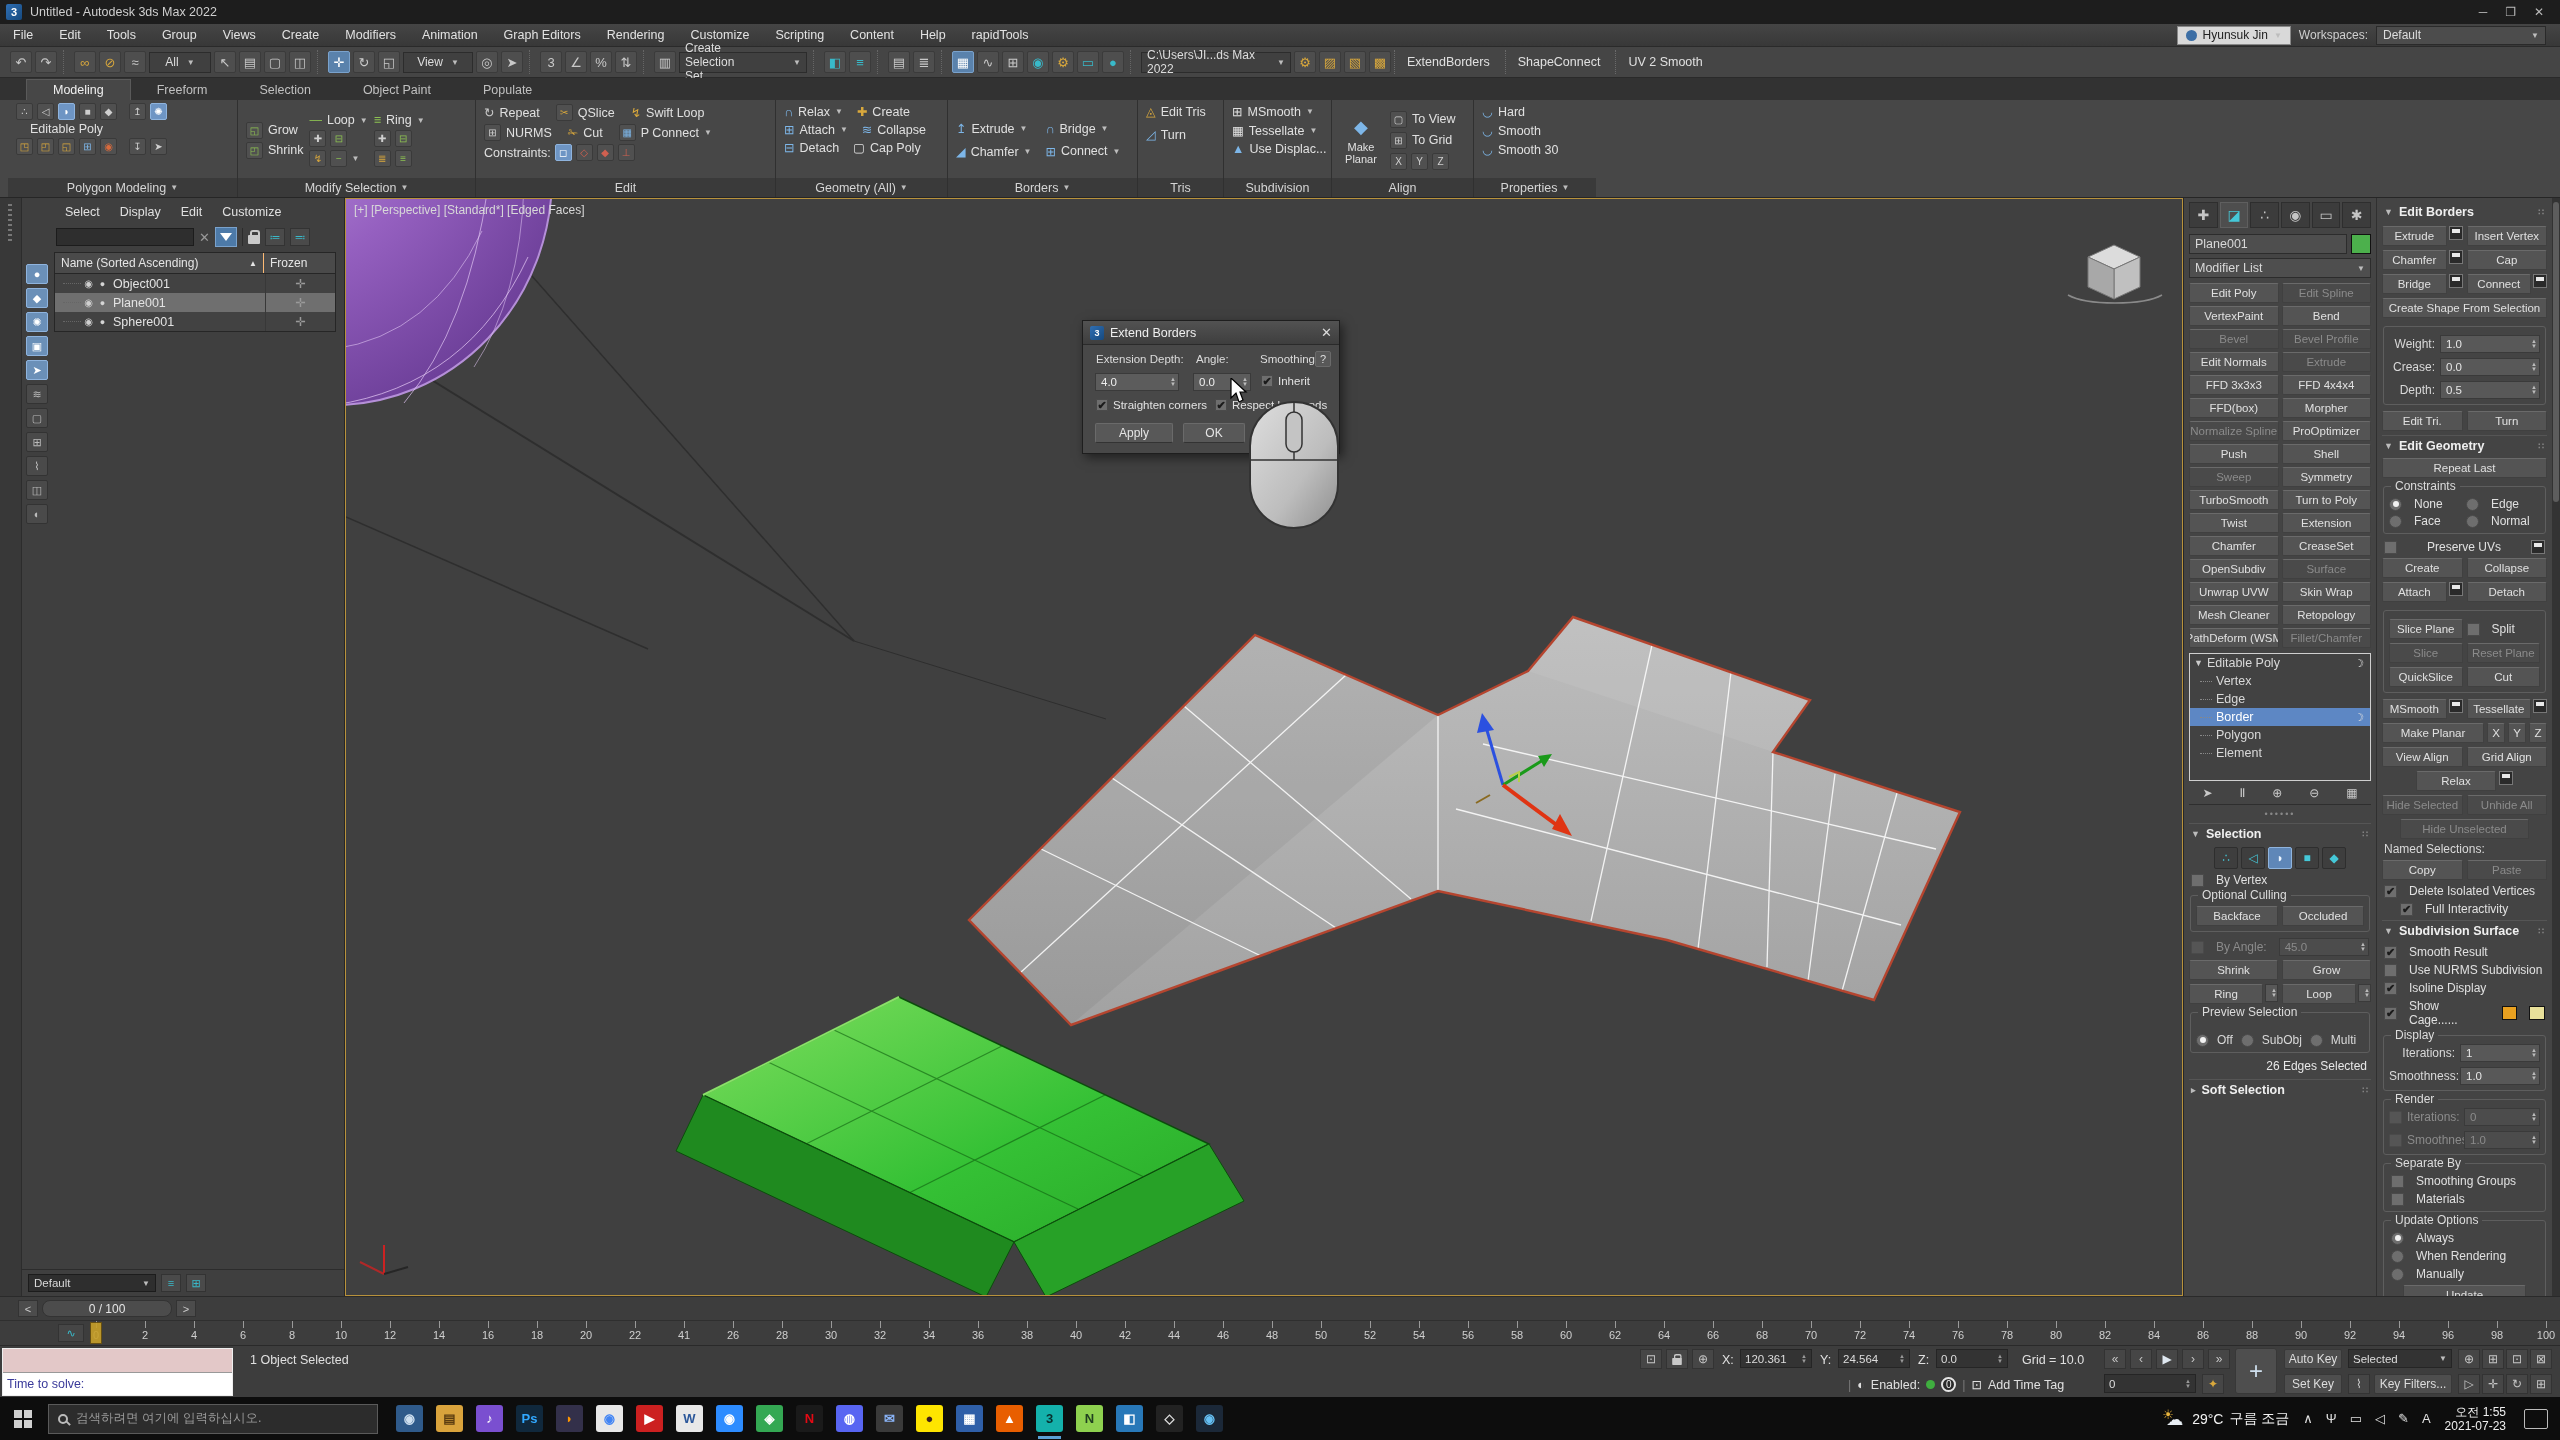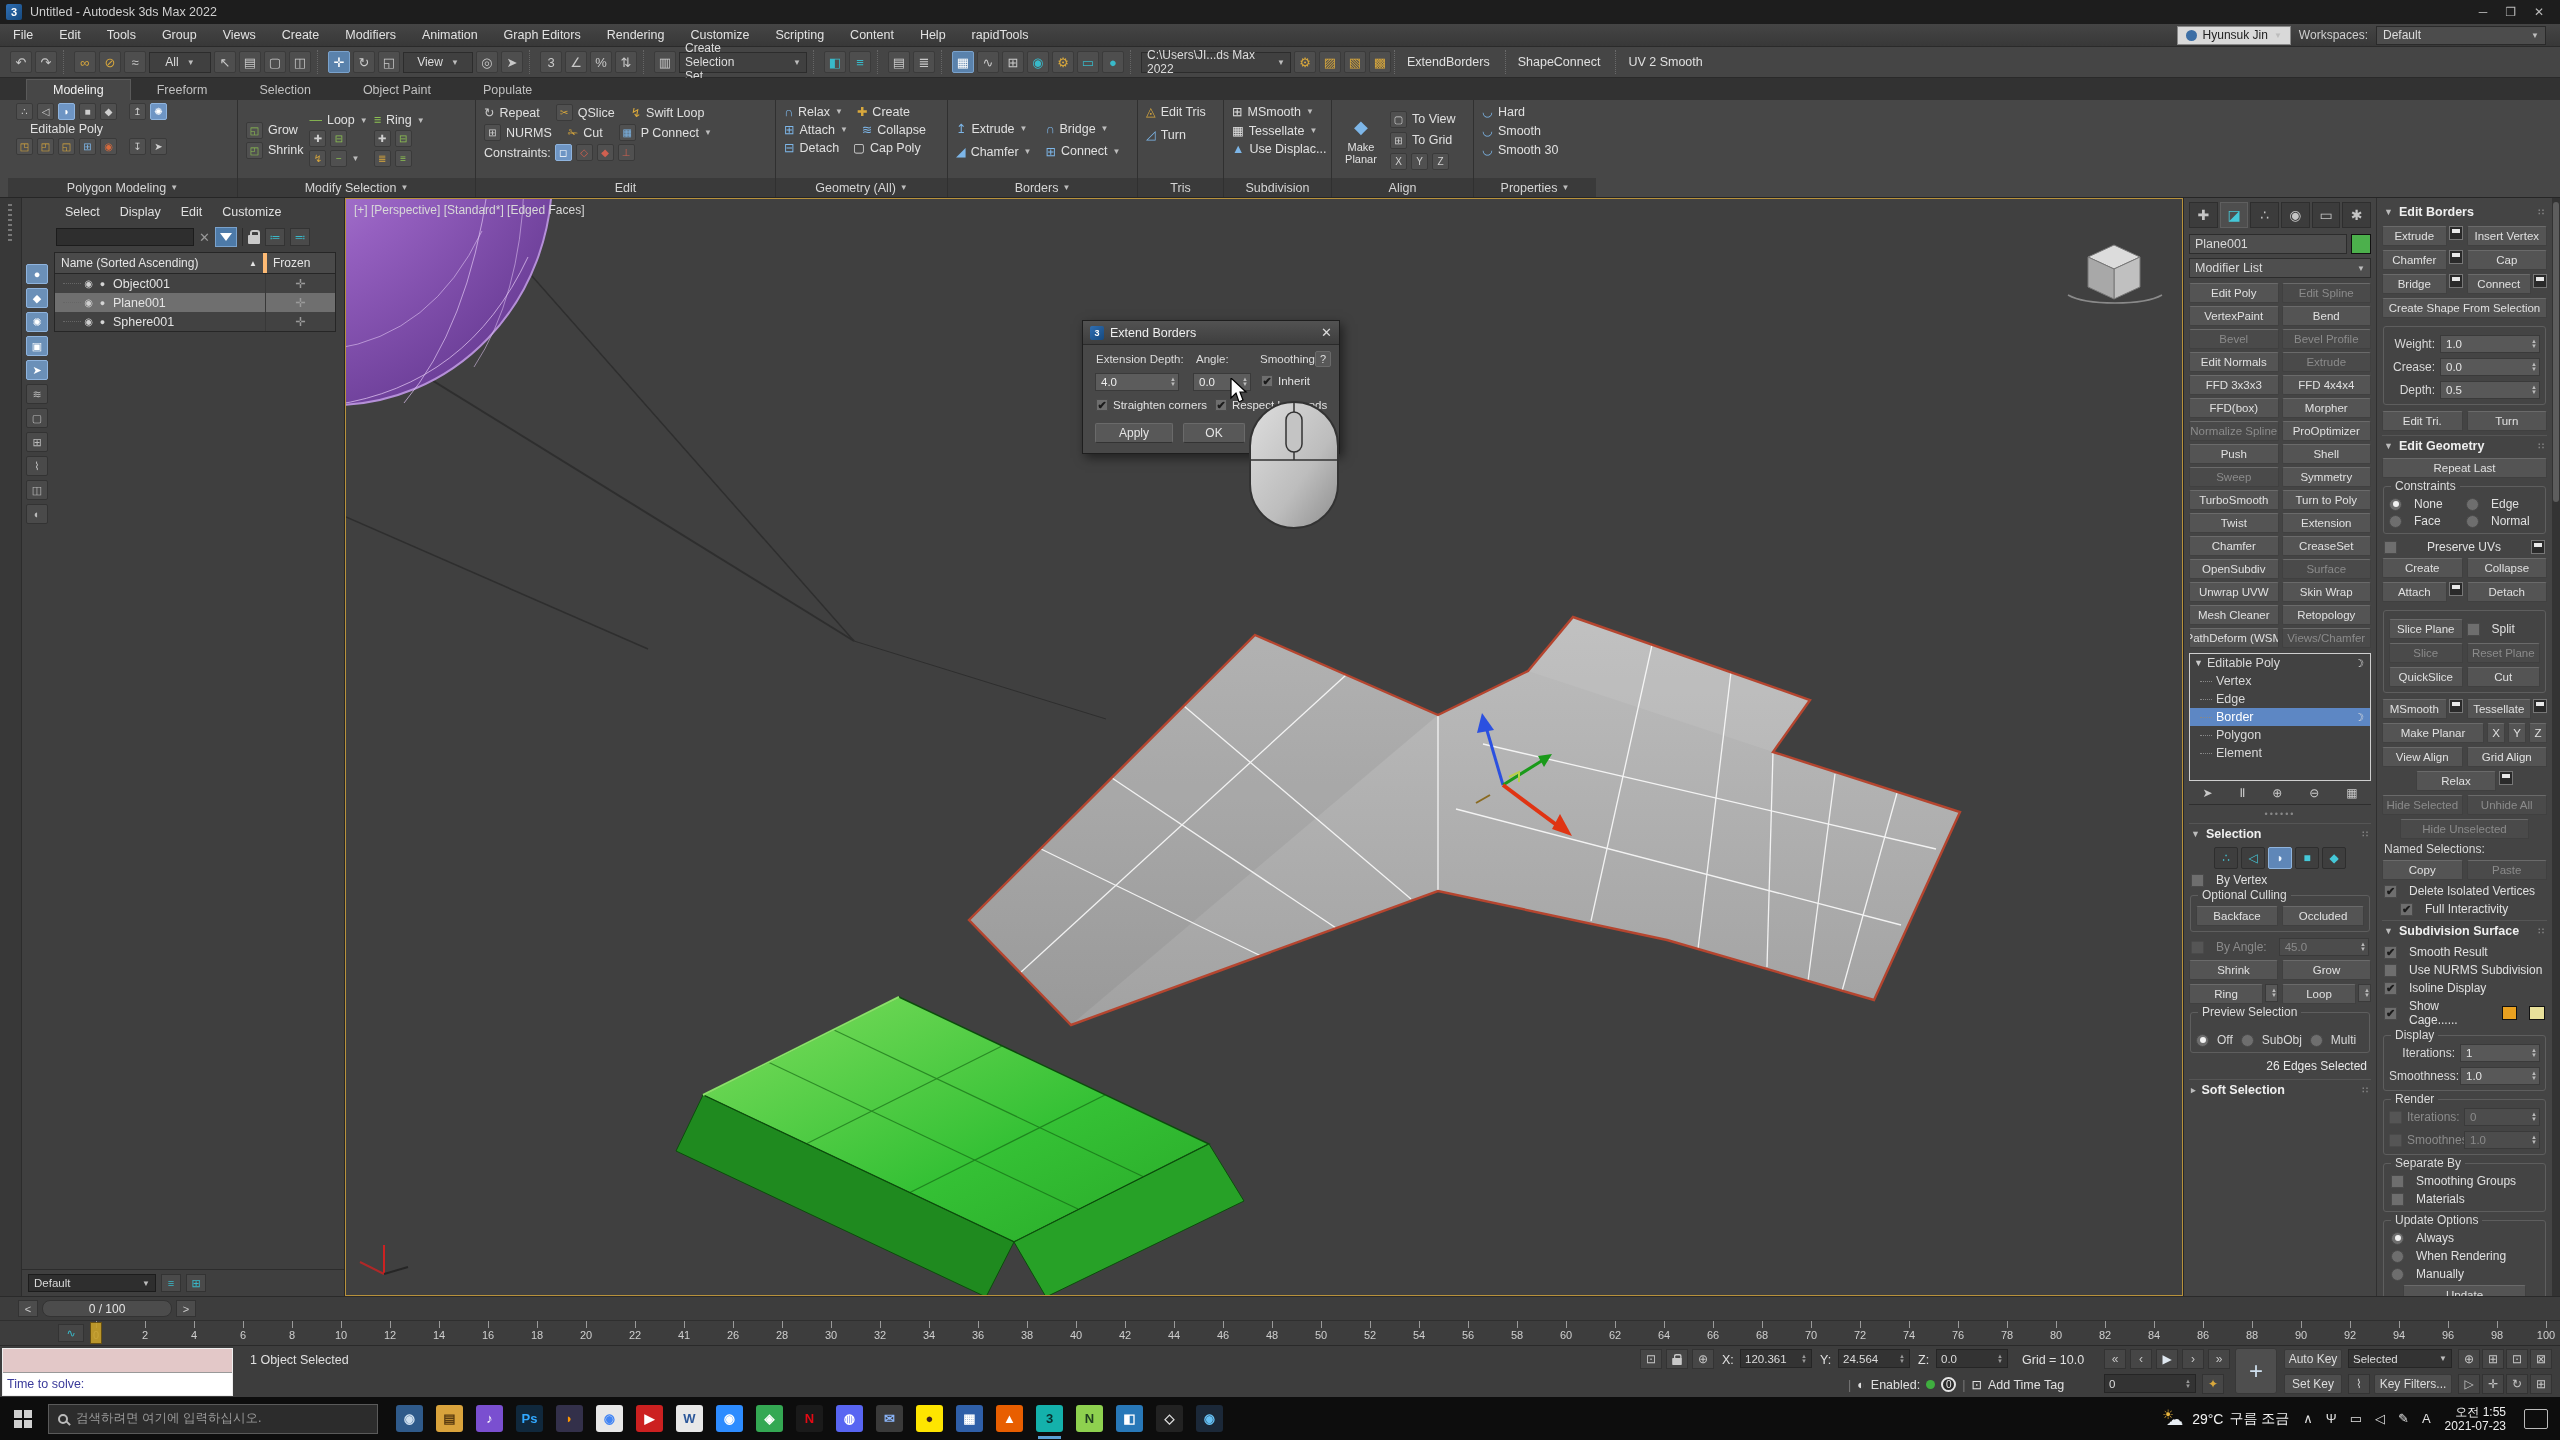--- a/index.html
+++ b/index.html
@@ -53,21 +53,21 @@
   .exsearchrow{display:flex;align-items:center;gap:5px;padding:2px 6px 5px 34px}
   .exsearch{width:138px;height:18px;background:#2e2e2e;border:1px solid #1c1c1c;color:#ccc;font-size:11px;padding:0 4px}
   .fbtn{width:22px;height:20px;background:#4d7aa8;border:1px solid #7aa2cc;display:flex;align-items:center;justify-content:center}
   .funnel{width:0;height:0;border-left:6px solid transparent;border-right:6px solid transparent;border-top:8px solid #fff}
   .lockg{width:12px;height:9px;background:#c9c9c9;border-radius:1px;position:relative;margin-top:5px}
   .lockg::before{content:"";position:absolute;left:2px;top:-5px;width:6px;height:5px;border:2px solid #c9c9c9;border-bottom:none;border-radius:3px 3px 0 0}
   .hico{width:20px;height:18px;background:#4a4a4a;border:1px solid #333;color:#39b9c9;font-size:11px;display:flex;align-items:center;justify-content:center}
   .extable{margin-left:32px;width:282px;border:1px solid #262626;background:#424242}
   .exhead{display:flex;background:#4a4a4a;border-bottom:1px solid #262626;font-size:12px;color:#e5e5e5}
   .exhead .c1{flex:1;padding:3px 6px;display:flex;justify-content:space-between;align-items:center}
-  .exhead .c2{width:72px;padding:3px 6px;border-left:4px solid #fdba74}
+  .exhead .c2{width:72px;padding:3px 6px;border-left:1px solid #fdba74}
   .exrow{display:flex;align-items:center;height:19px;font-size:12.5px;color:#e3e3e3}
   .exrow.sel{background:#6f6f6f}
   .exrow .tree{width:18px;border-bottom:1px dotted #666;height:1px;margin-left:8px}
   .exrow .eye{color:#cfcfcf;font-size:10px;width:15px;text-align:center}
   .exrow .dot{color:#d5d5d5;font-size:9px;width:13px;text-align:center}
   .exrow .nm{flex:1;padding-left:4px}
   .exrow .fz{width:70px;text-align:center;color:#9a9a9a;border-left:1px solid #383838;align-self:stretch;display:flex;align-items:center;justify-content:center}
   .strip{position:absolute;left:0;top:66px;width:30px;display:flex;flex-direction:column;gap:4px;padding-left:4px}
   .sico{width:22px;height:20px;border-radius:2px;display:flex;align-items:center;justify-content:center;font-size:11px}
   .sico.b{background:#6b90b8;color:#fff;border:1px solid #8fb4de}
@@ -799,21 +799,21 @@
         <div class="pbtn">Extension</div>
         <div class="pbtn">Chamfer</div>
         <div class="pbtn">CreaseSet</div>
         <div class="pbtn">OpenSubdiv</div>
         <div class="pbtn dis">Surface</div>
         <div class="pbtn">Unwrap UVW</div>
         <div class="pbtn">Skin Wrap</div>
         <div class="pbtn">Mesh Cleaner</div>
         <div class="pbtn">Retopology</div>
         <div class="pbtn">PathDeform (WSM</div>
-        <div class="pbtn dis">Views/Chamfer</div>
+        <div class="pbtn dis">Fillet/Chamfer</div>
       </div>
     <div class="stack">
       <div class="strow">
         <span class="gl">▼</span>
           <span>Editable Poly</span>
         <span class="stmoon">☽</span>
       </div>
       <div id="stack-children">
           <div class="strow child">
             <span class="tl"></span>

